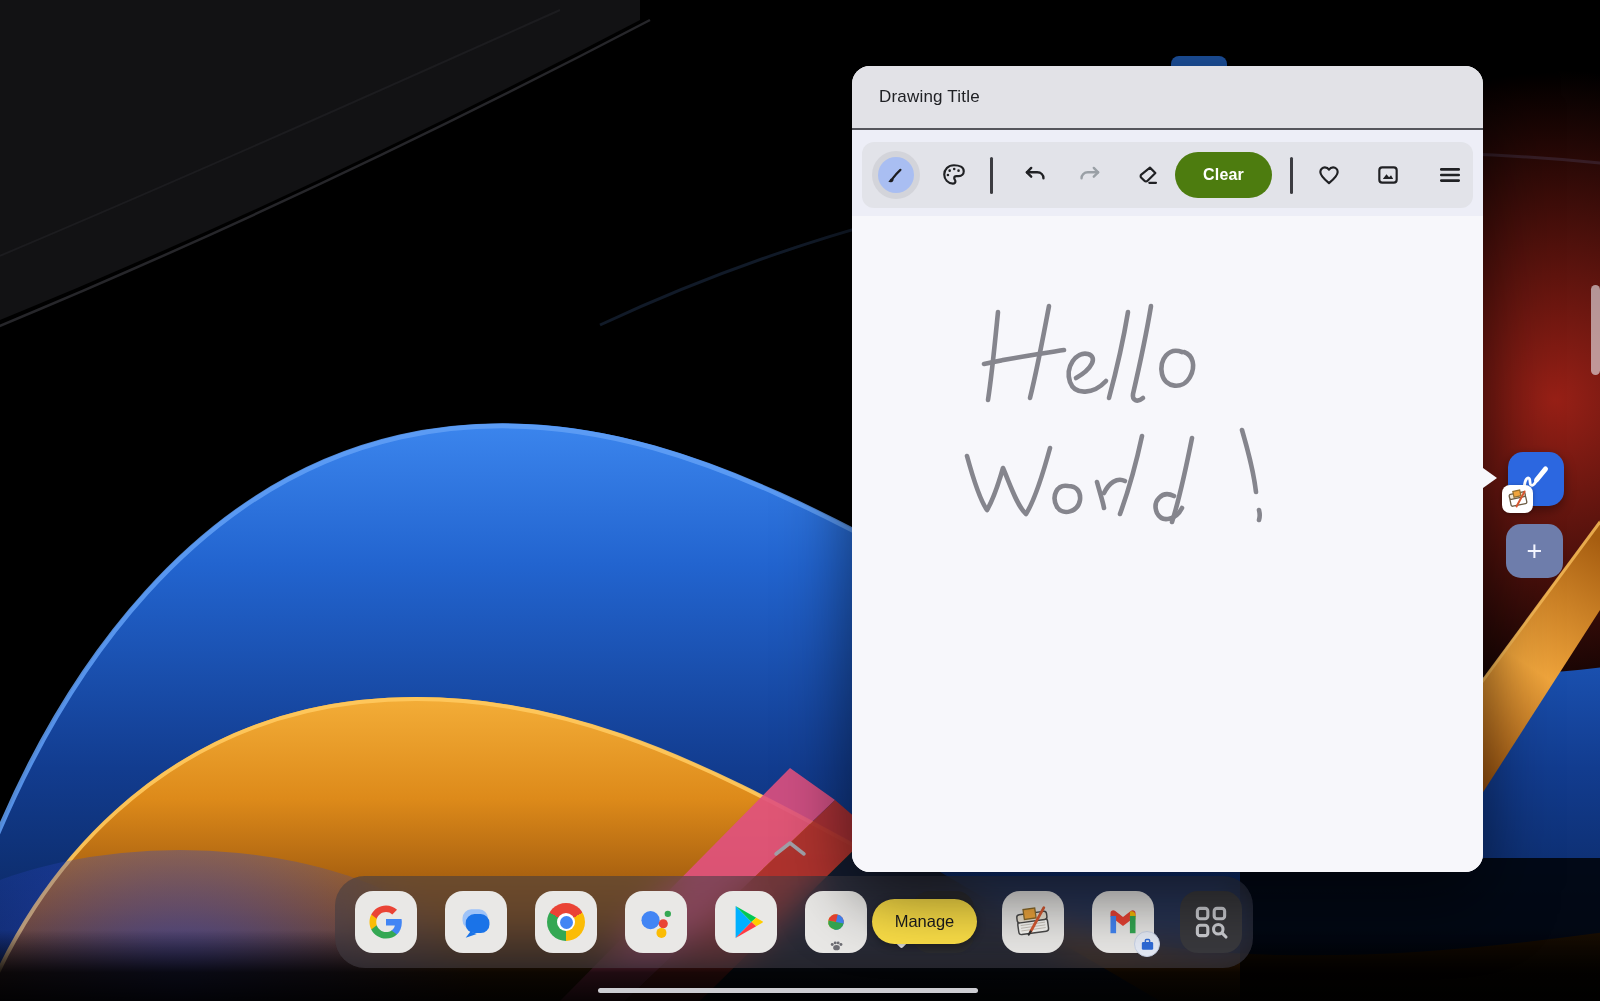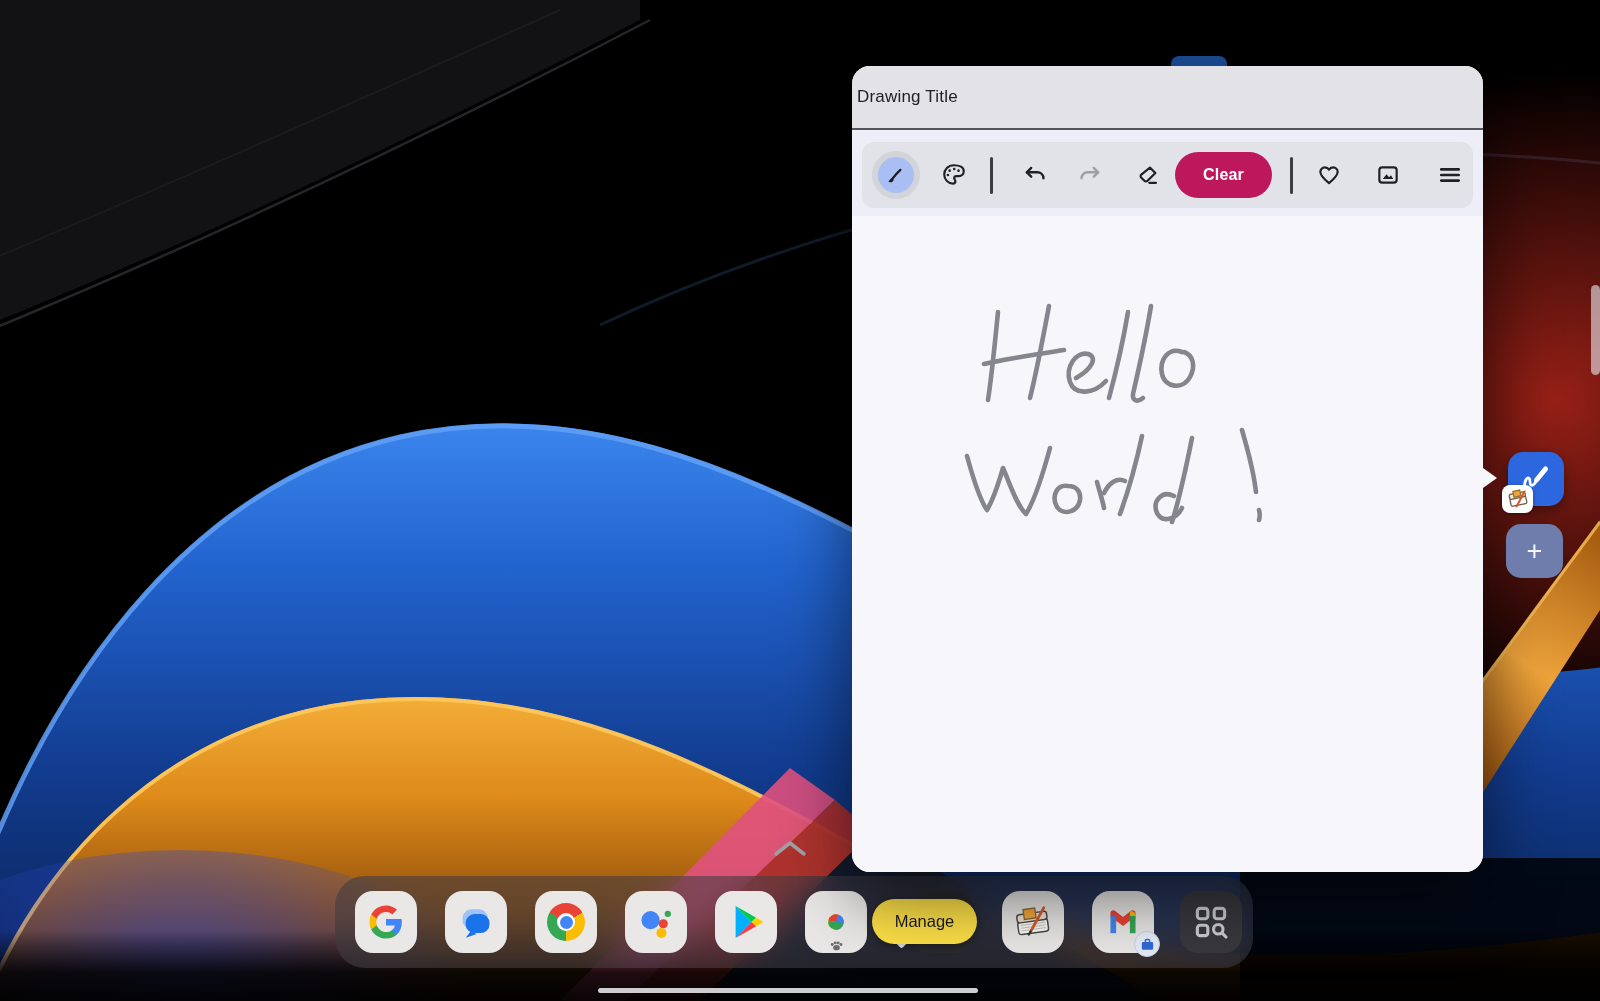--- a/index.html
+++ b/index.html
@@ -33,35 +33,35 @@
       transform:rotate(45deg);border-radius:2px;z-index:7;}
   .chevron-up{position:absolute;left:770px;top:838px;z-index:5;}
   .home-indicator{position:absolute;left:598px;top:988px;width:380px;height:5px;border-radius:3px;
       background:#cdcdd2;z-index:5;}
 
   
   .win-handle{position:absolute;left:1171px;top:56px;width:56px;height:14px;
       border-radius:8px 8px 0 0;background:#1c509c;z-index:9;}
   .window{position:absolute;left:852px;top:66px;width:631px;height:806px;border-radius:18px;
       background:#f7f7fb;z-index:10;overflow:hidden;box-shadow:0 24px 70px rgba(0,0,0,.55);}
-  .titlebar{height:62px;background:#e2e2e7;display:flex;align-items:center;padding-left:5px;}
+  .titlebar{height:62px;background:#e2e2e7;display:flex;align-items:center;padding-left:27px;}
   .titlebar-text{font-size:17px;color:#202125;letter-spacing:.2px;}
   .title-sep{height:2px;background:#55565c;}
   .toolbar-strip{position:relative;height:86px;background:#edeef7;}
   .toolbar{position:absolute;left:10px;top:12px;width:611px;height:66px;border-radius:12px;
       background:#e2e3e9;}
   .tb-item{position:absolute;top:11px;width:44px;height:44px;display:flex;align-items:center;
       justify-content:center;border-radius:50%;}
   .tb-divider{position:absolute;top:15px;width:3px;height:37px;background:#3c3c41;border-radius:2px;}
   .brush-ring{position:absolute;top:9px;width:48px;height:48px;border-radius:50%;background:#d3d4da;
       display:flex;align-items:center;justify-content:center;}
   .brush-circle{width:36px;height:36px;border-radius:50%;background:#a9bef2;
       display:flex;align-items:center;justify-content:center;}
   .clear-btn{position:absolute;left:313px;top:10px;width:97px;height:46px;border-radius:23px;
-      background:#be185d;color:#fff;font-size:16px;font-weight:bold;display:flex;
+      background:#4d7c0f;color:#fff;font-size:16px;font-weight:bold;display:flex;
       align-items:center;justify-content:center;border:none;letter-spacing:.2px;}
   .canvas{position:relative;height:656px;background:#f7f7fb;}
 
   
   .bubble-arrow{position:absolute;left:1483px;top:468px;width:14px;height:20px;background:#f7f7fb;
       clip-path:polygon(0 0,100% 50%,0 100%);z-index:12;}
   .bubble-btn{position:absolute;left:1508px;top:452px;width:56px;height:54px;border-radius:15px;
       background:#2c67e0;z-index:12;display:flex;align-items:center;justify-content:center;
       box-shadow:0 4px 12px rgba(0,0,0,.4);}
   .bubble-badge{position:absolute;left:1502px;top:485px;width:31px;height:28px;border-radius:8px;

